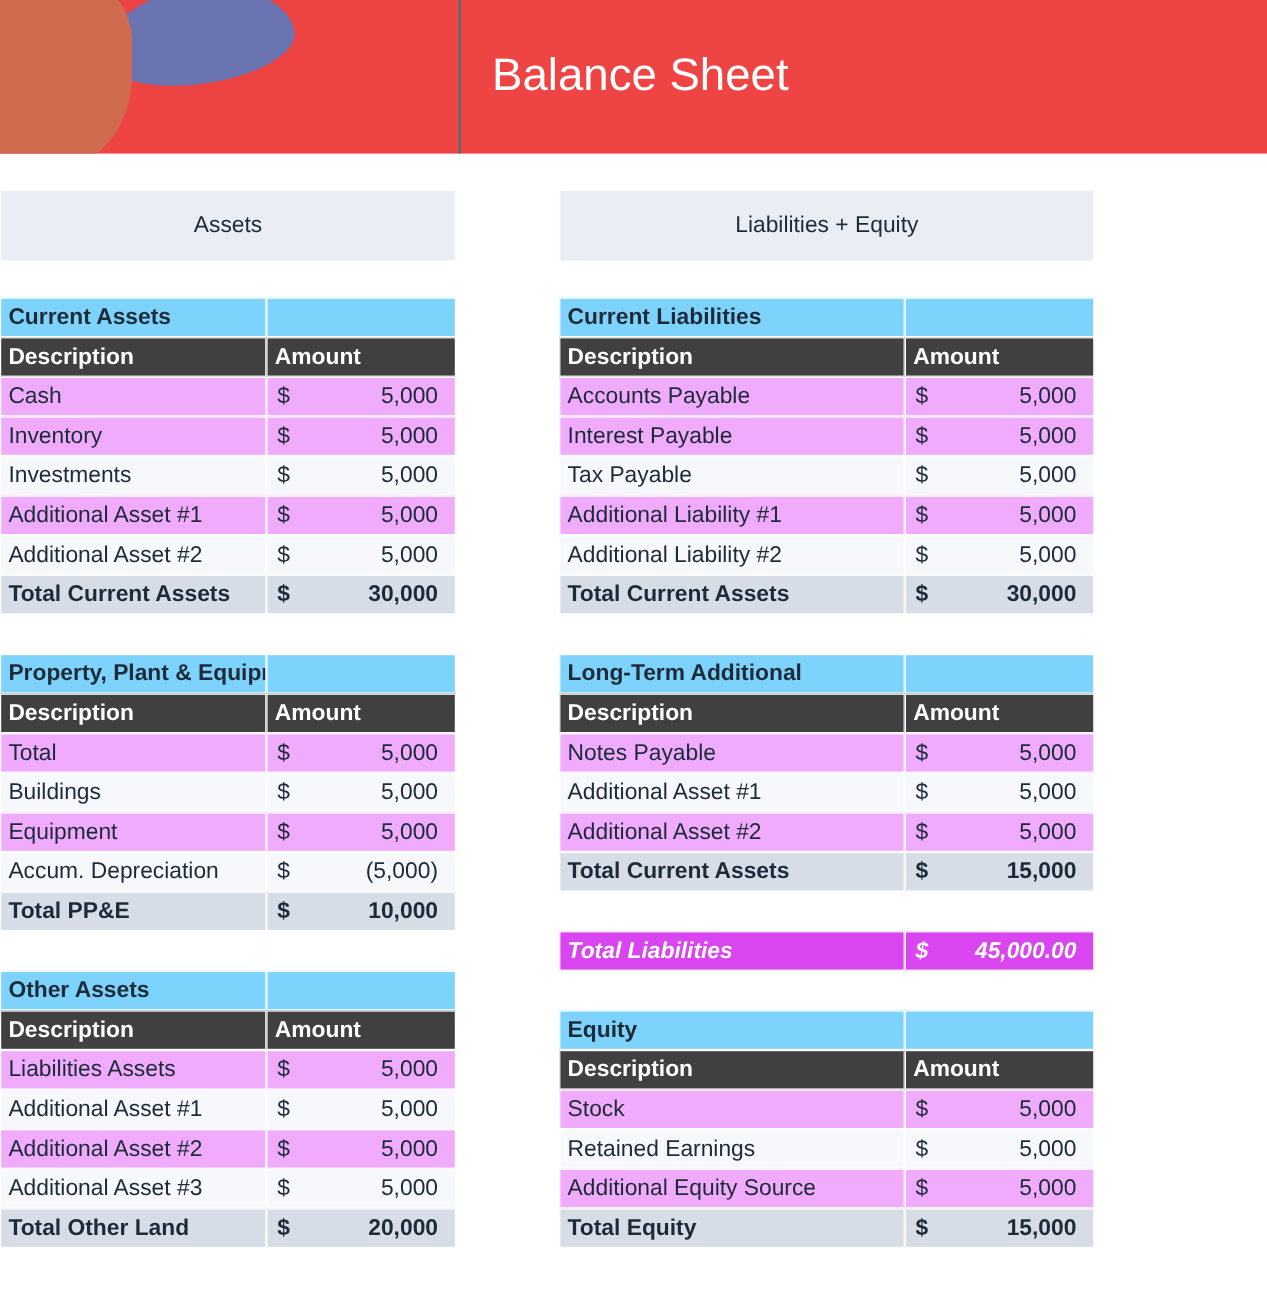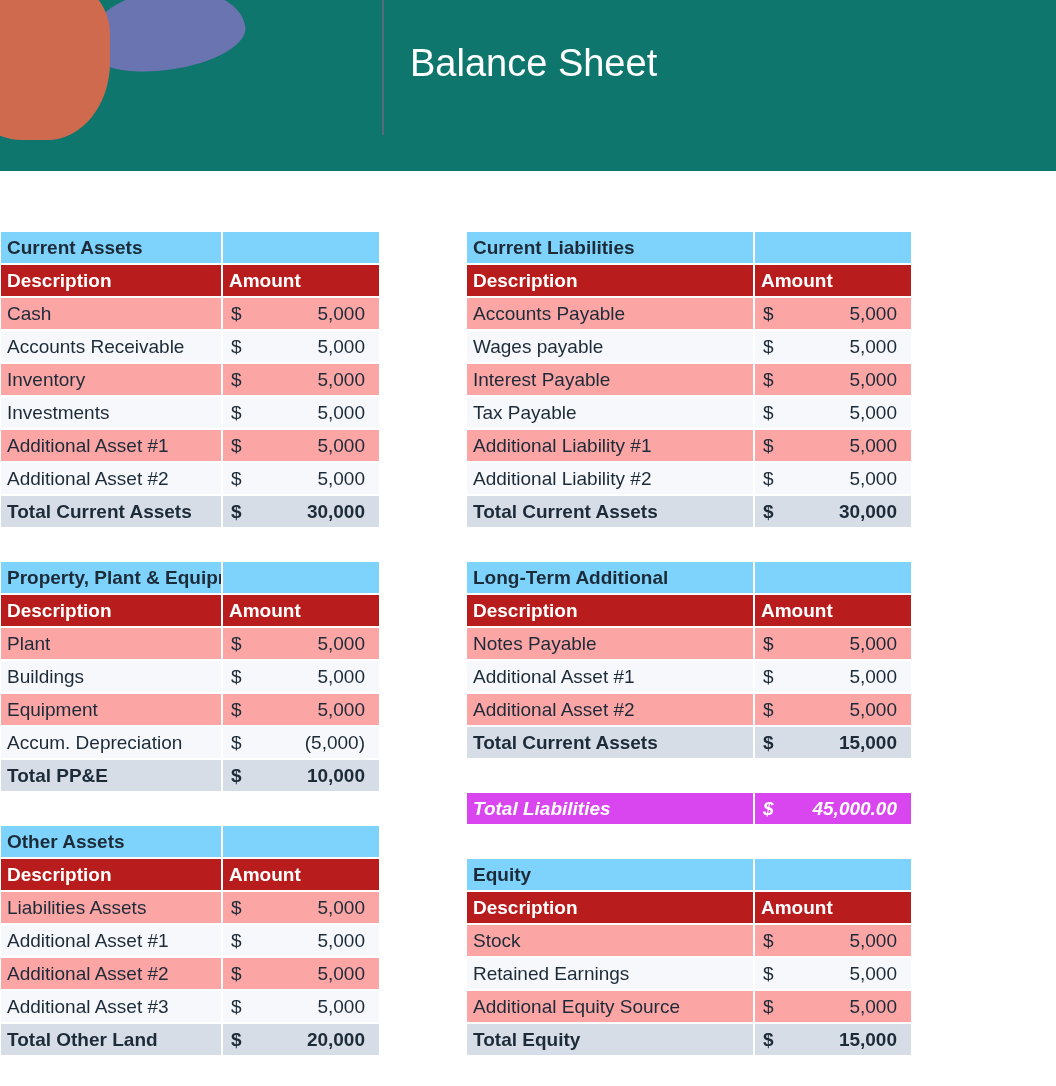--- a/index.html
+++ b/index.html
@@ -3,22 +3,22 @@
 <meta charset="utf-8">
 <style>
   * { box-sizing: border-box; margin: 0; padding: 0; }
   body {
     font-family: Arial, Helvetica, sans-serif;
     background: #ffffff;
     width: 1056px;
   }
   .header {
     position: relative;
-    height: 171px;
-    background: #0f766e;
+    height: 128px;
+    background: #ef4444;
     overflow: hidden;
   }
   .blob1 {
     position: absolute;
     left: 85px; top: -10px;
     width: 160px; height: 80px;
     background: #6a74b0;
     border-radius: 50% 50% 50% 50% / 60% 60% 40% 40%;
     transform: rotate(-8deg);
   }
@@ -69,22 +69,22 @@
   .big-label {
     text-align: center;
     font-size: 28px;
     font-weight: 500;
     background: #eaeef4;
     height: 60px !important;
   }
   .spacer td { height: 30px; background: #ffffff; }
 
   .sect   { background: #7dd3fc; font-weight: 700; }
-  .headrow{ background: #b91c1c; color: #ffffff !important; font-weight: 700; }
-  .row-a  { background: #fca5a5; }
+  .headrow{ background: #404040; color: #ffffff !important; font-weight: 700; }
+  .row-a  { background: #f0abfc; }
   .row-b  { background: #f6f8fb; }
   .tot    { background: #d7dde7; font-weight: 700; }
   .grand  { background: #d946ef; color:#ffffff !important; font-weight: 700; font-style: italic; }
   .blank  { background: #ffffff; }
 
   .amt { display: flex; justify-content: space-between; padding-right: 8px;}
   .amt .sym { padding-left: 2px; }
 </style>
 </head>
 <body>
@@ -107,20 +107,26 @@
   </colgroup>
   <tbody id="tbody">
       <tr class="spacer">
         <td class="blank"></td>
         <td class="blank"></td>
         <td class="blank"></td>
         <td class="blank"></td>
         <td class="blank"></td>
         <td class="blank"></td>
       </tr>
+      <tr>
+        <td class="big-label" colspan="2">Assets</td>
+        <td class="blank"></td>
+        <td class="big-label" colspan="2">Liabilities + Equity</td>
+        <td class="blank"></td>
+      </tr>
       <tr class="spacer">
         <td class="blank"></td>
         <td class="blank"></td>
         <td class="blank"></td>
         <td class="blank"></td>
         <td class="blank"></td>
         <td class="blank"></td>
       </tr>
       <tr>
         <td class="sect">Current Assets</td>
@@ -150,38 +156,20 @@
         <td class="row-a">Accounts Payable</td>
         <td class="row-a">
           <span class="amt">
             <span class="sym">$</span>
             <span>5,000</span>
           </span>
         </td>
         <td class="blank"></td>
       </tr>
       <tr>
-        <td class="row-b">Accounts Receivable</td>
-        <td class="row-b">
-          <span class="amt">
-            <span class="sym">$</span>
-            <span>5,000</span>
-          </span>
-        </td>
-        <td class="blank"></td>
-        <td class="row-b">Wages payable</td>
-        <td class="row-b">
-          <span class="amt">
-            <span class="sym">$</span>
-            <span>5,000</span>
-          </span>
-        </td>
-        <td class="blank"></td>
-      </tr>
-      <tr>
         <td class="row-a">Inventory</td>
         <td class="row-a">
           <span class="amt">
             <span class="sym">$</span>
             <span>5,000</span>
           </span>
         </td>
         <td class="blank"></td>
         <td class="row-a">Interest Payable</td>
         <td class="row-a">
@@ -282,21 +270,21 @@
       </tr>
       <tr>
         <td class="headrow">Description</td>
         <td class="headrow">Amount</td>
         <td class="blank"></td>
         <td class="headrow">Description</td>
         <td class="headrow">Amount</td>
         <td class="blank"></td>
       </tr>
       <tr>
-        <td class="row-a">Plant</td>
+        <td class="row-a">Total</td>
         <td class="row-a">
           <span class="amt">
             <span class="sym">$</span>
             <span>5,000</span>
           </span>
         </td>
         <td class="blank"></td>
         <td class="row-a">Notes Payable</td>
         <td class="row-a">
           <span class="amt">

